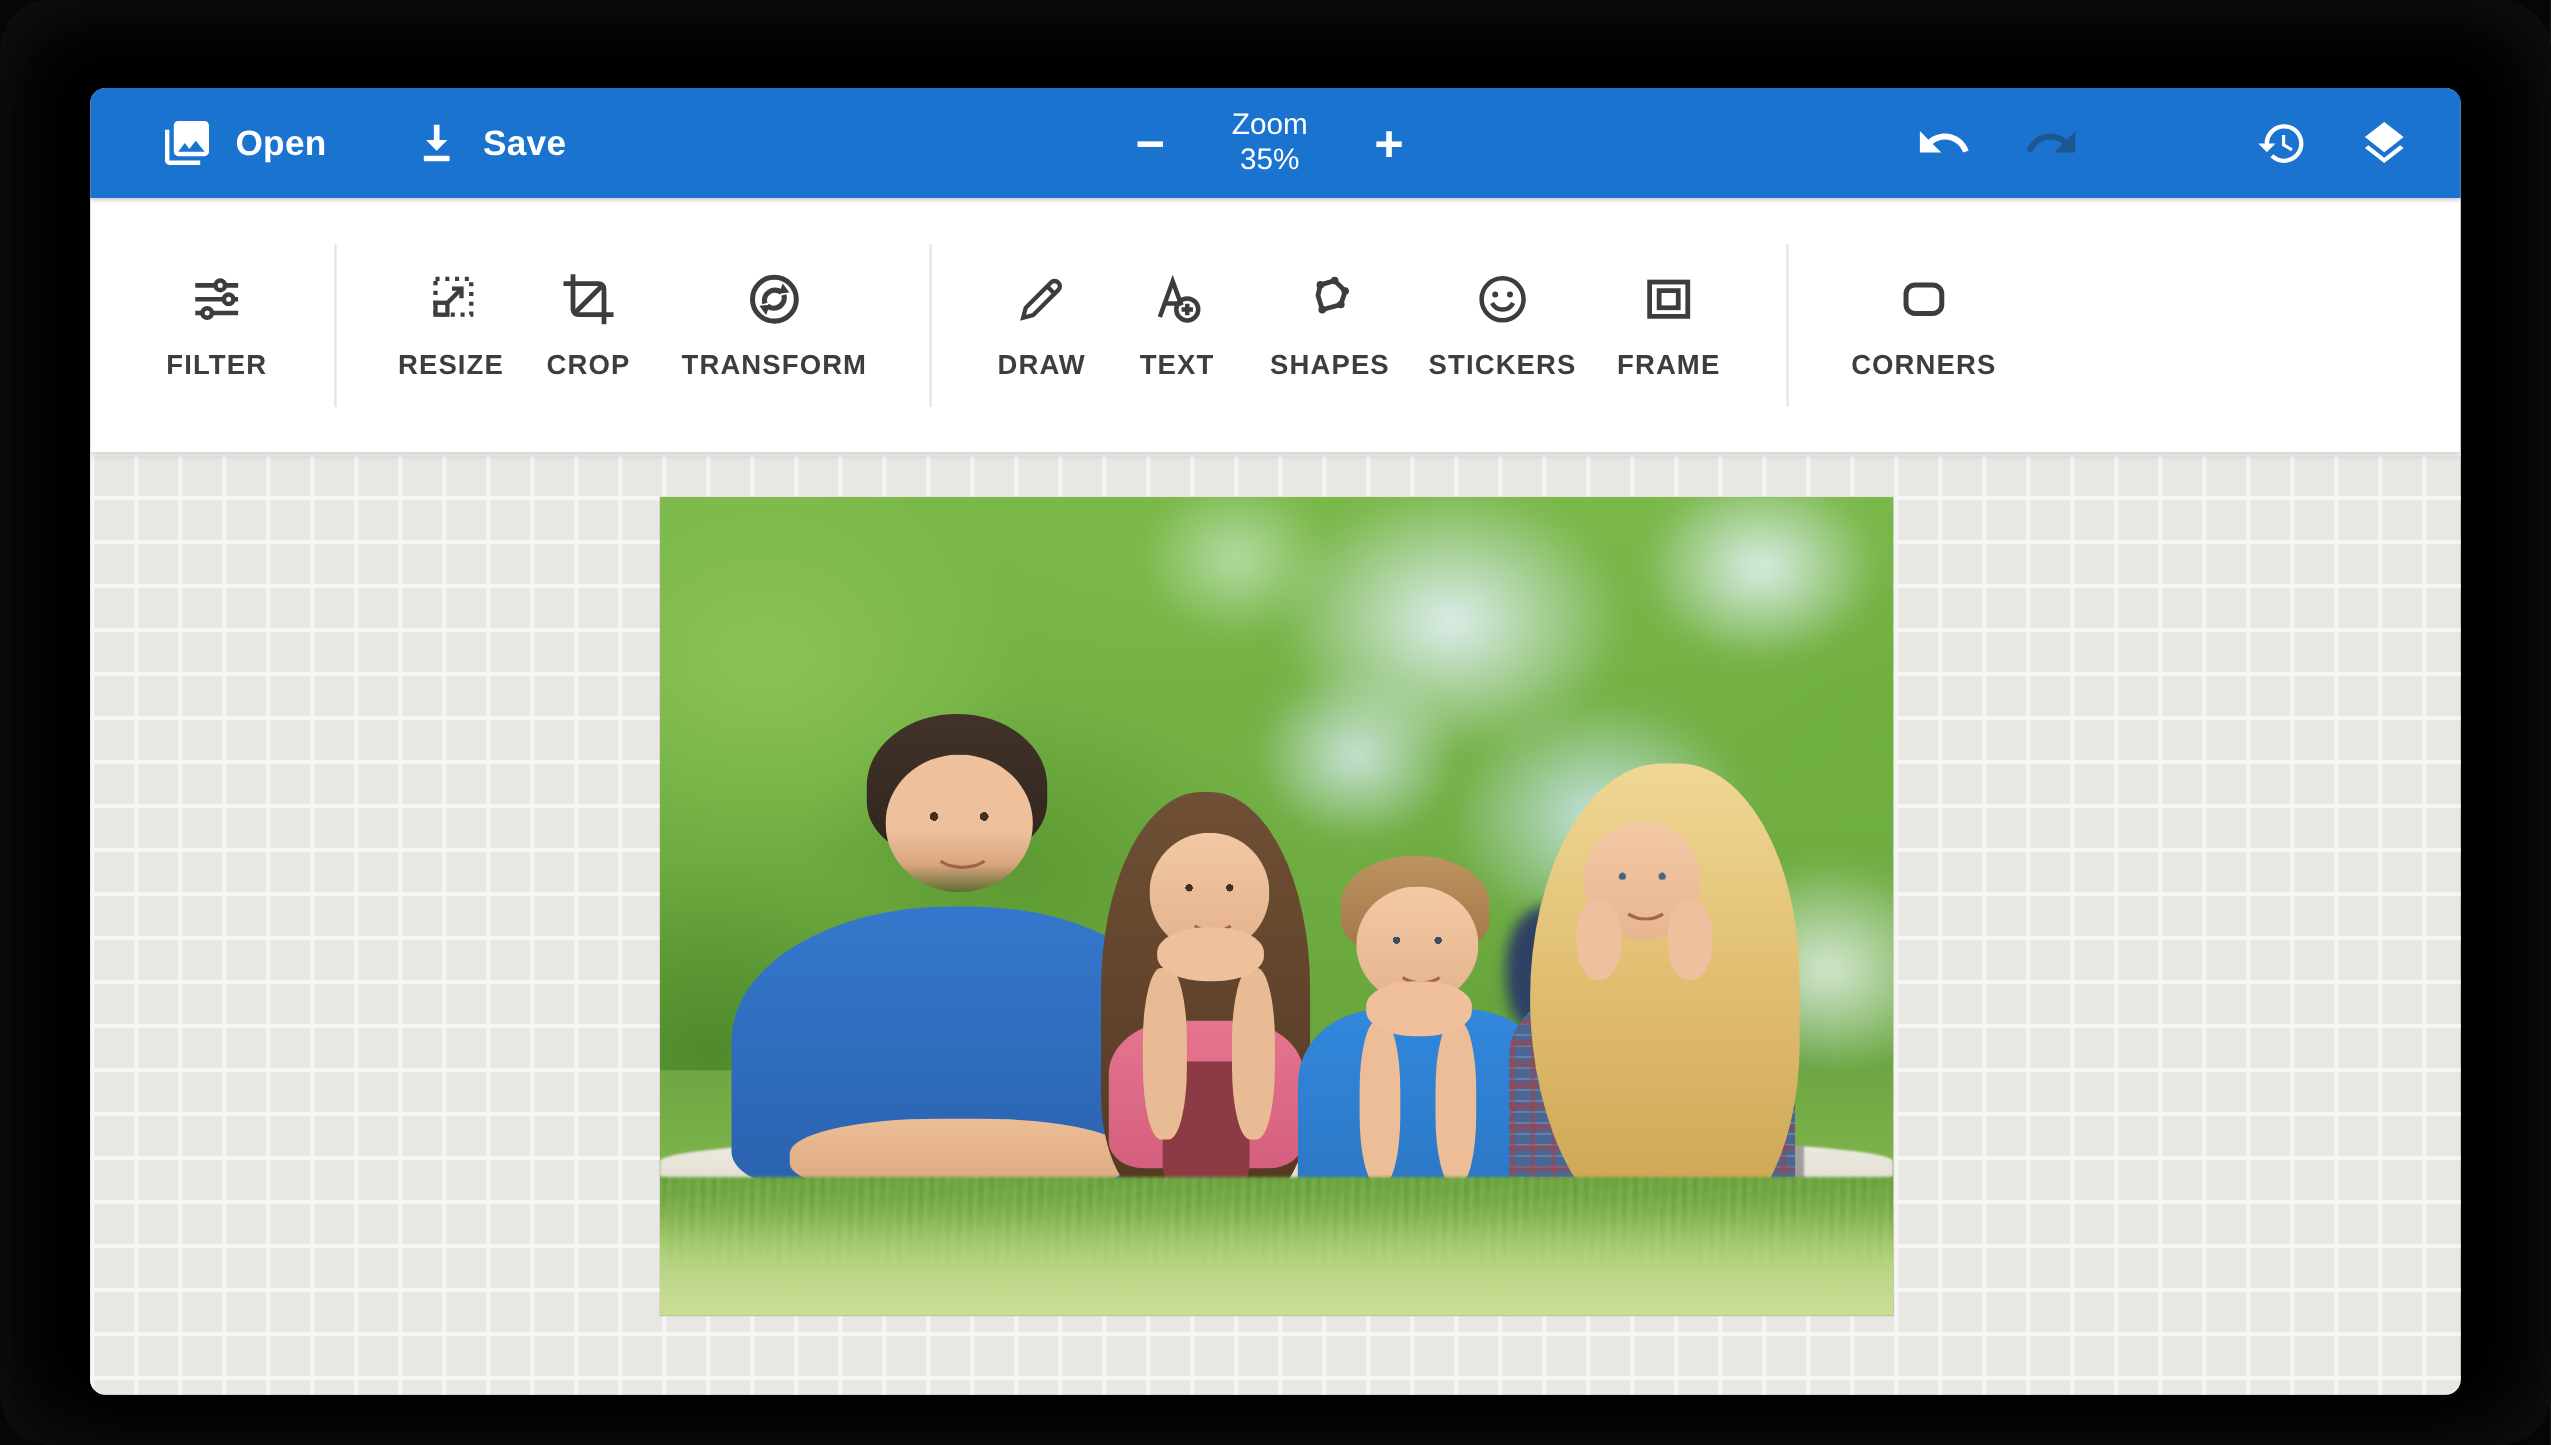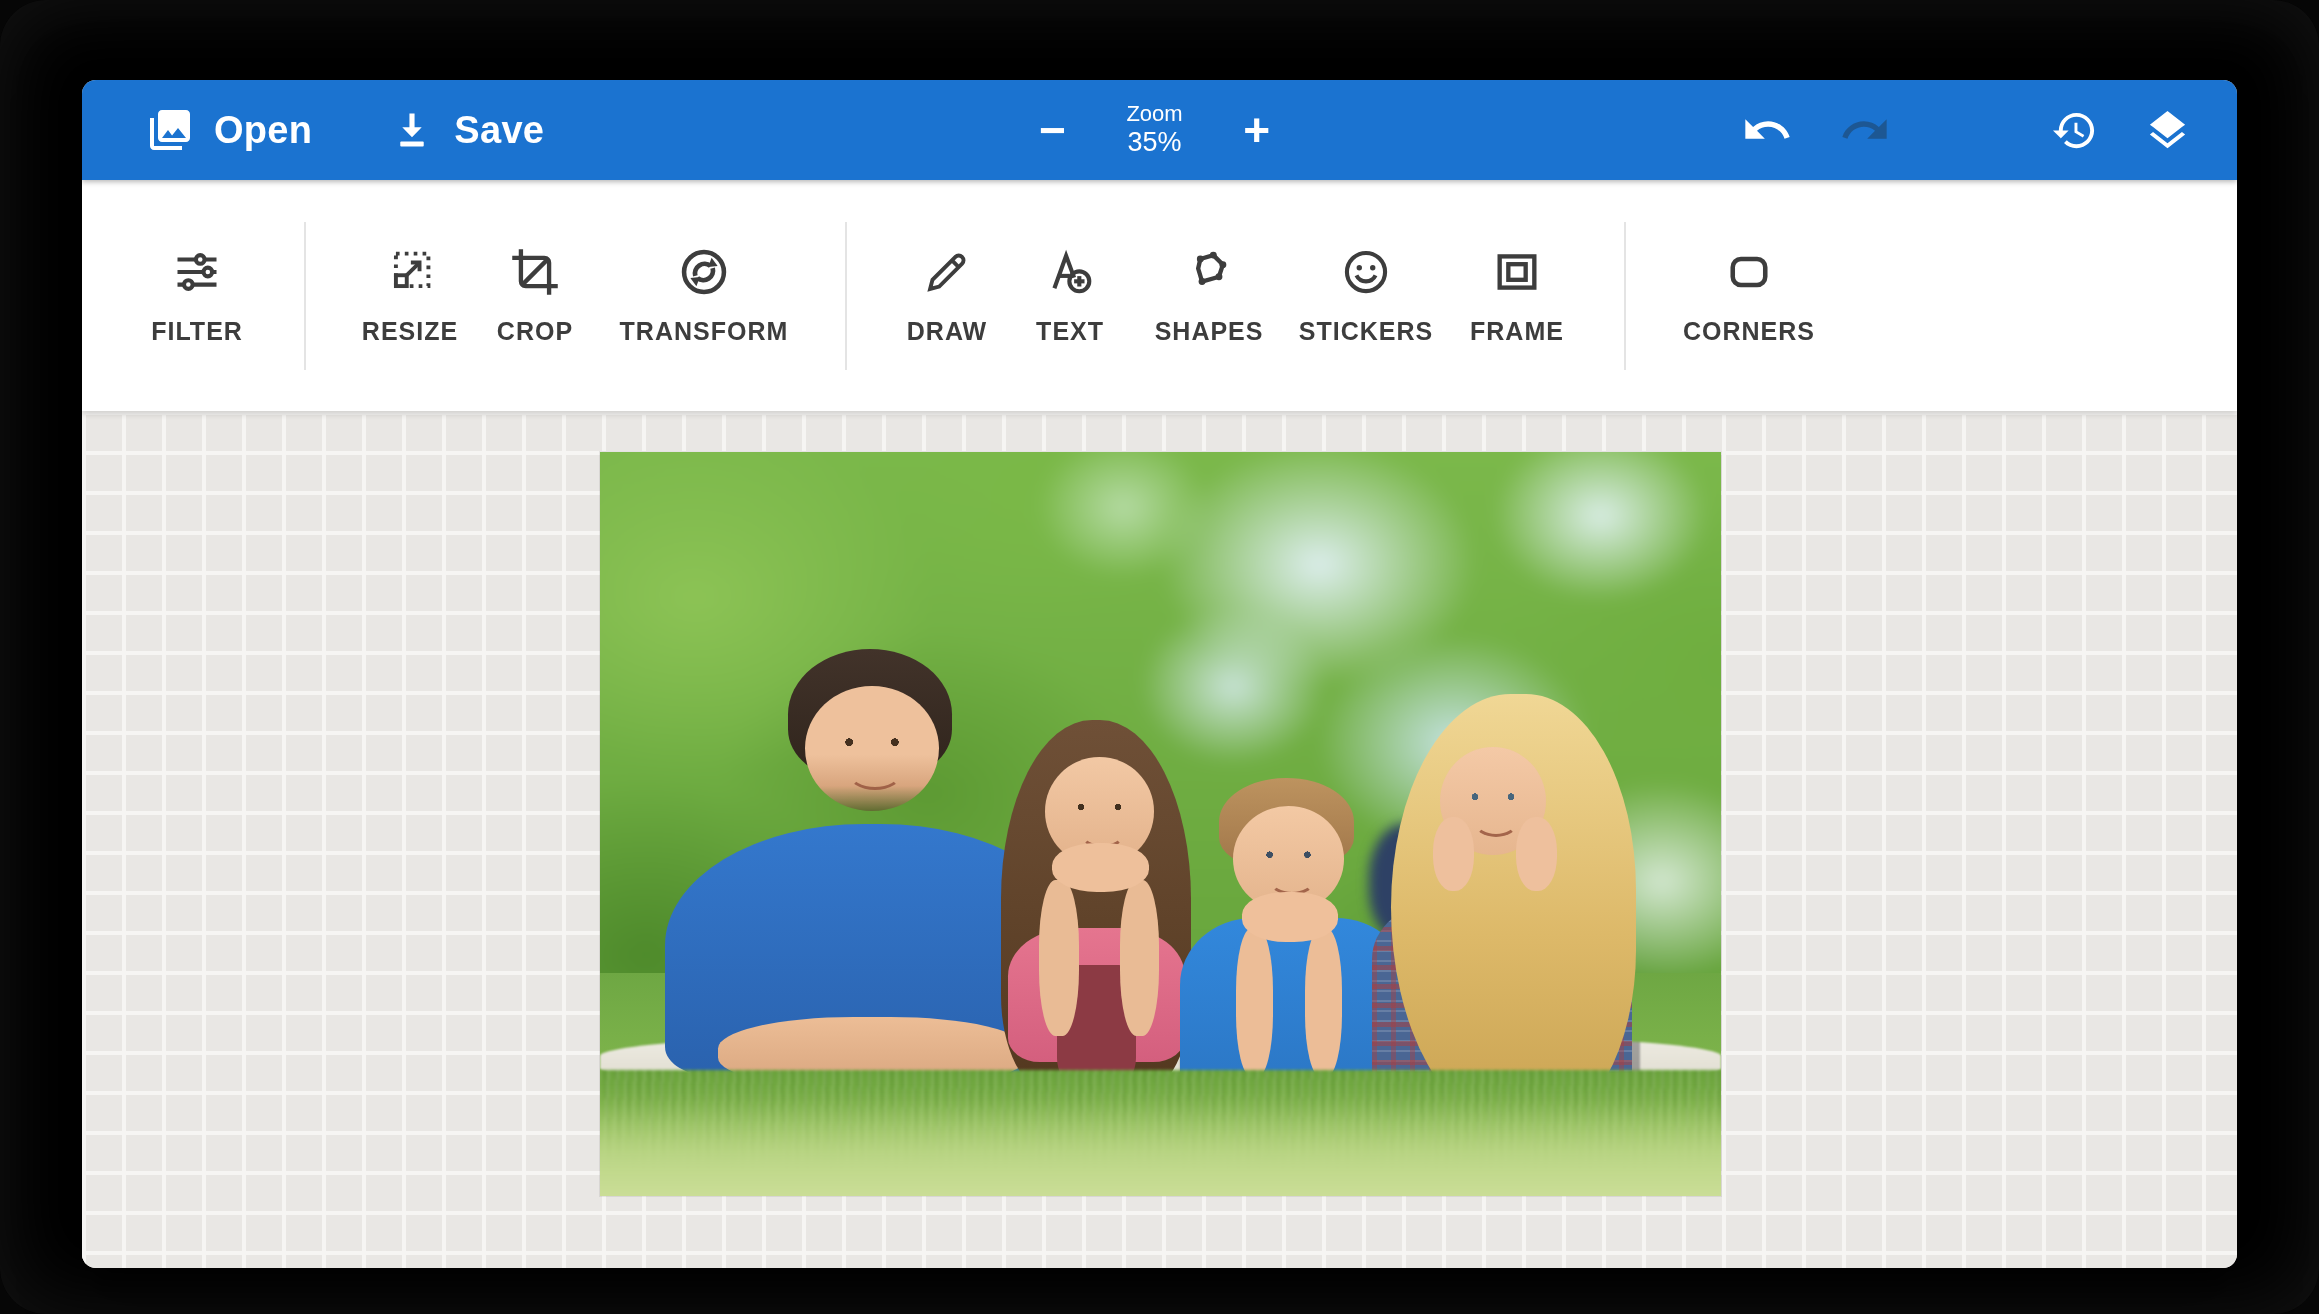--- a/index.html
+++ b/index.html
@@ -21,25 +21,25 @@
   }
 
   
   .hdr {
     position:absolute; left:0; top:0; width:100%; height:100px;
     background:#1b73d0; z-index:30; display:block;
     box-shadow:0 2px 5px rgba(0,0,0,.28);
   }
   .hdr-left { position:absolute; left:64px; top:0; height:100px; display:flex; align-items:center; gap:78px; }
   .hdr-btn { display:flex; align-items:center; gap:20px; color:#fff; cursor:pointer; }
-  .hdr-btn .lbl { font-size:38px; font-weight:bold; letter-spacing:.3px; }
+  .hdr-btn .lbl { font-size:32px; font-weight:bold; letter-spacing:.3px; }
   .hdr-center { position:absolute; left:50%; top:0; height:100px; transform:translateX(-52%); display:flex; align-items:center; gap:52px; color:#fff; }
   .zoom-step { font-size:46px; font-weight:bold; width:44px; text-align:center; cursor:pointer; line-height:1; }
   .zoom-box { display:flex; flex-direction:column; align-items:center; line-height:1.18; }
-  .zoom-box .zl { font-size:22px; }
+  .zoom-box .zl { font-size:27px; }
   .zoom-box .zv { font-size:27px; }
   .hdr-right { position:absolute; right:46px; top:0; height:100px; display:flex; align-items:center; gap:46px; }
   .hdr-right .gap-lg { width:68px; }
   .hicon { display:flex; align-items:center; justify-content:center; cursor:pointer; }
   .hicon.disabled { cursor:default; }
 
   
   .toolbar {
     position:absolute; left:0; top:100px; width:100%; height:231px;
     background:#ffffff; z-index:20;

